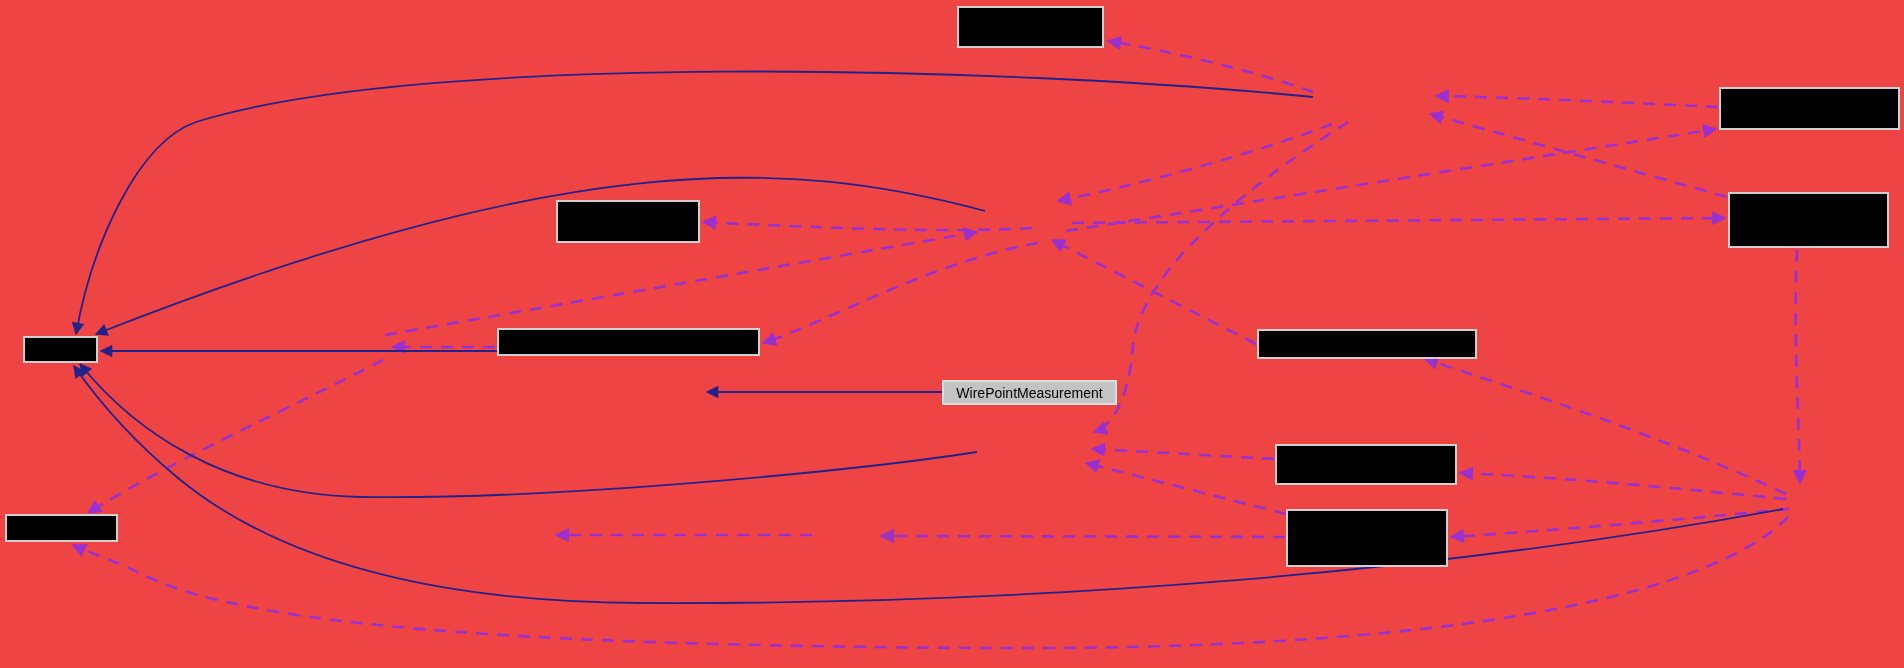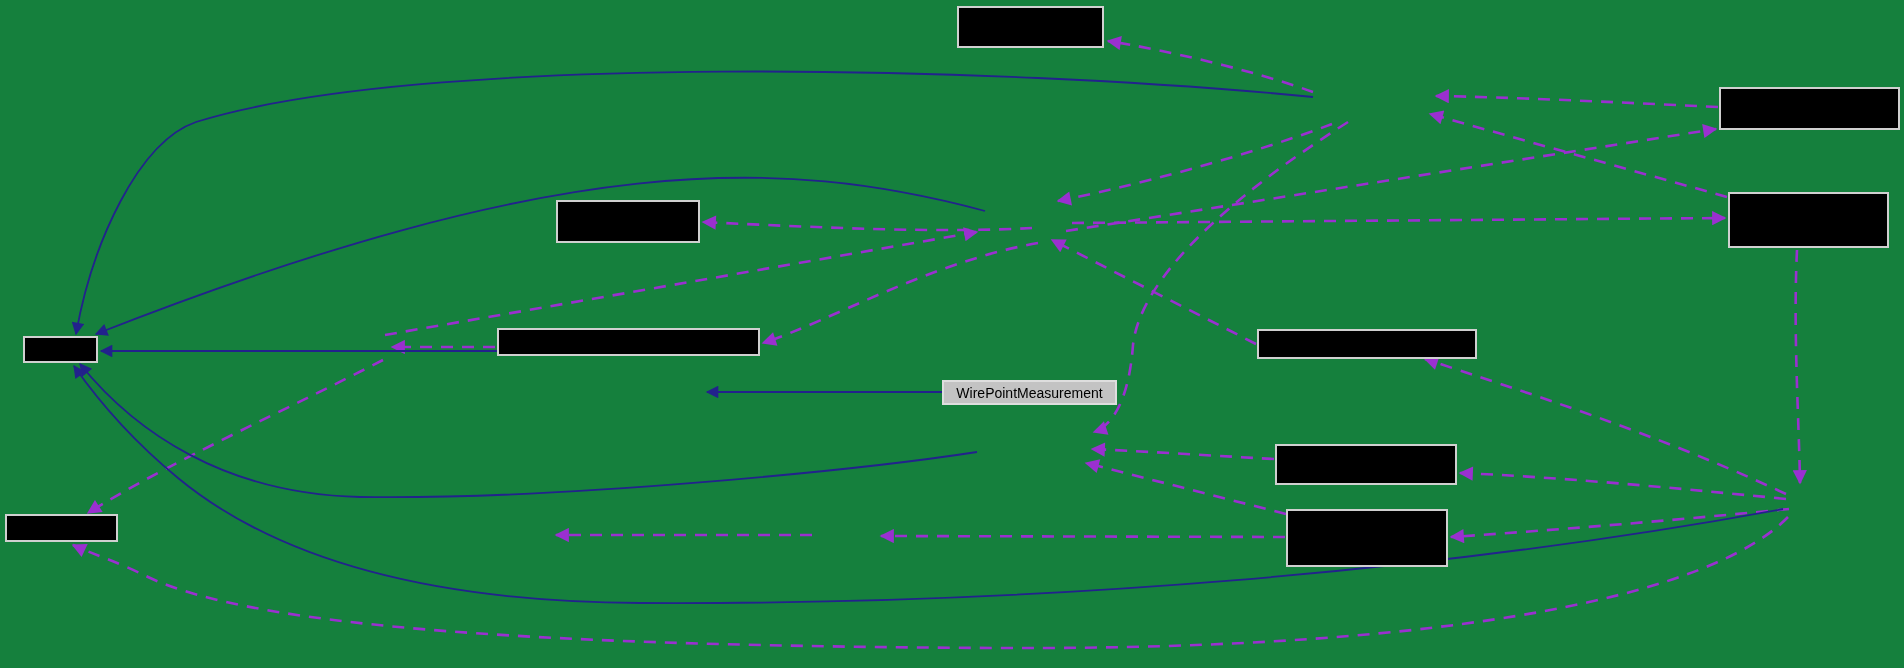--- a/index.html
+++ b/index.html
@@ -5,21 +5,21 @@
   html,body{margin:0;padding:0;background:#000;}
   .stage{position:relative;width:1904px;height:668px;background:#000;overflow:hidden;}
   svg{position:absolute;left:0;top:0;}
   .edge{fill:none;}
   .node-rect{shape-rendering:crispEdges;}
   #main-label{font-family:"Liberation Sans","DejaVu Sans",sans-serif;font-size:14px;}
 </style>
 </head>
 <body>
 
-<div class="stage" style="background: #15803d;">
+<div class="stage" style="background: #ef4444;">
   <svg id="diagram" width="1904" height="668" viewBox="0 0 1904 668">
     <defs>
       <marker id="arrow-blue" viewBox="0 0 10 10" refX="9" refY="5" markerWidth="9" markerHeight="7" orient="auto">
         <path d="M0,0 L10,5 L0,10 z" fill="#22228c"></path>
       </marker>
       <marker id="arrow-purple" viewBox="0 0 10 10" refX="9" refY="5" markerWidth="7" markerHeight="5.5" orient="auto">
         <path d="M0,0 L10,5 L0,10 z" fill="#9a30d0"></path>
       </marker>
     </defs>
     <g id="usage-edges">

